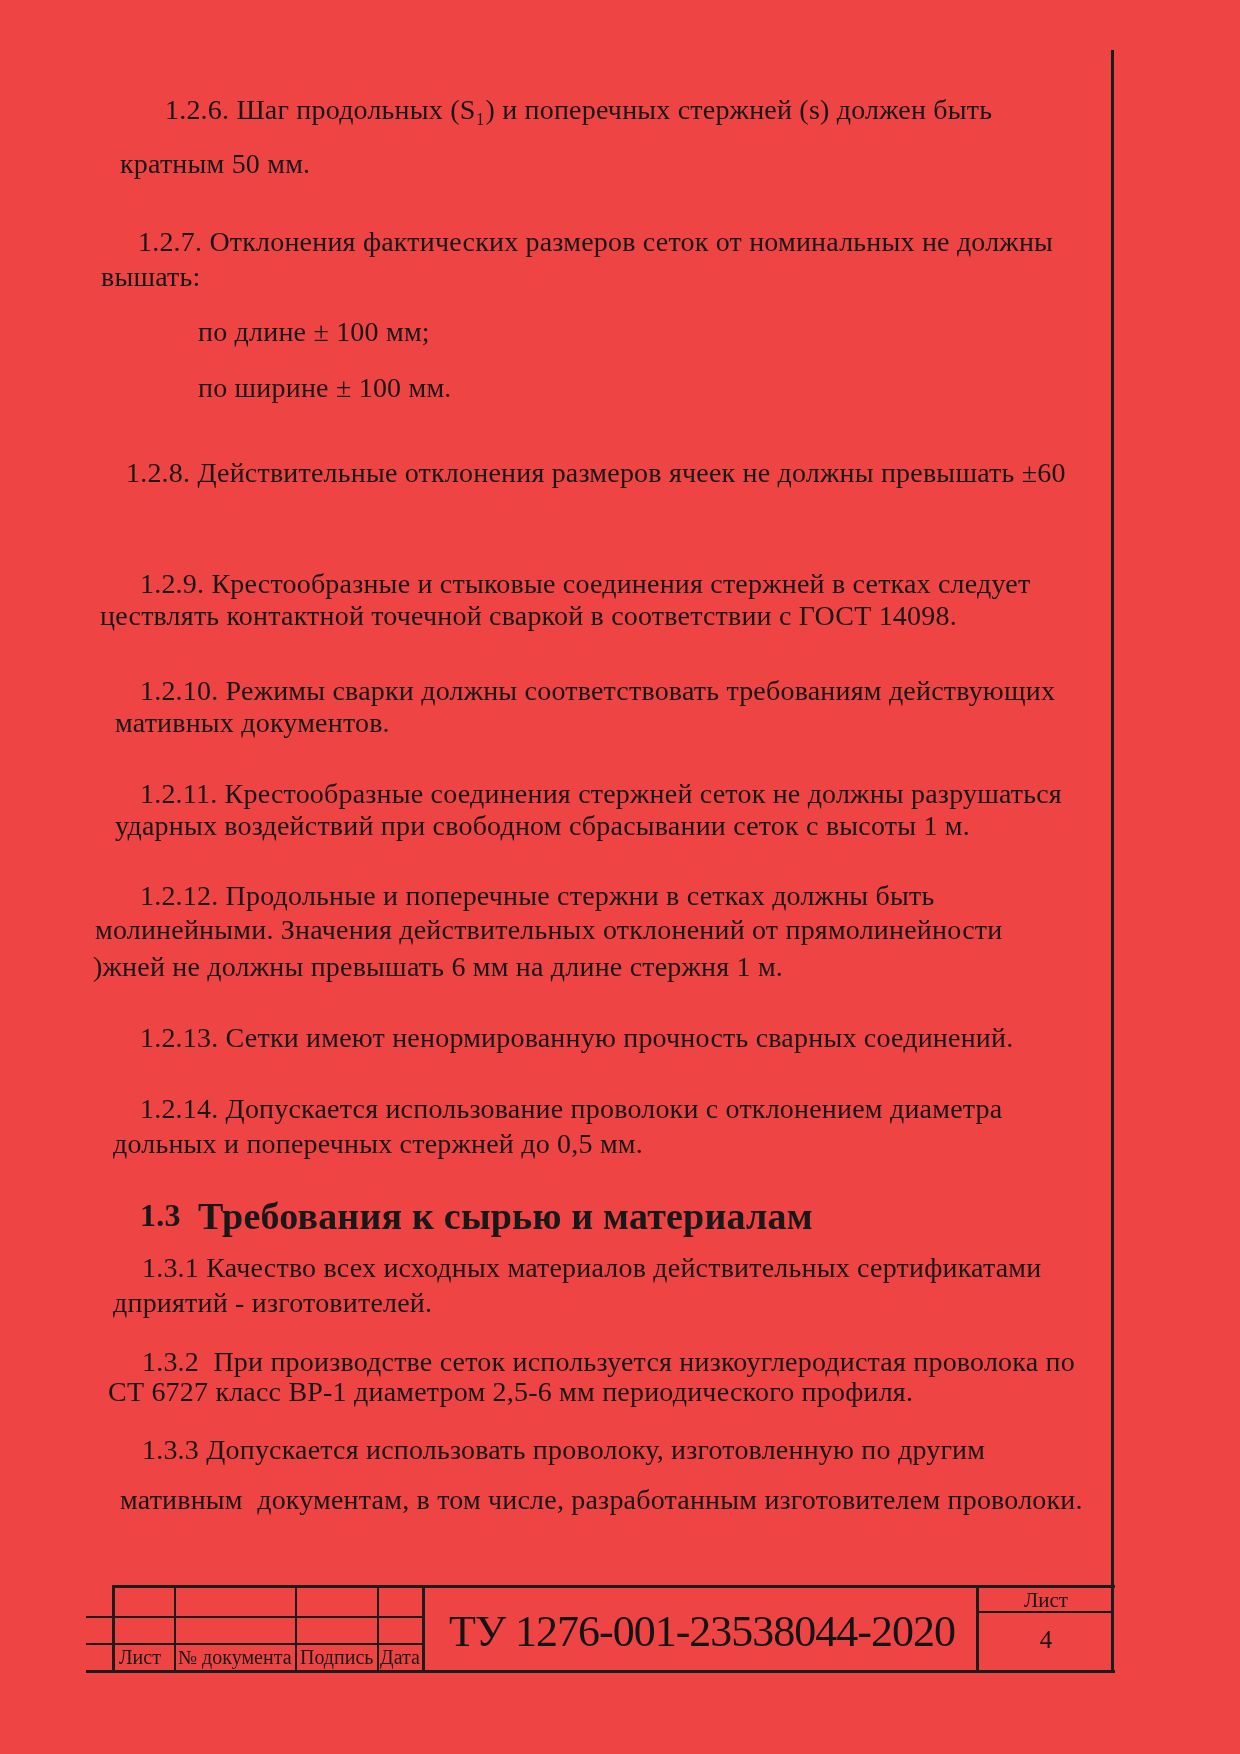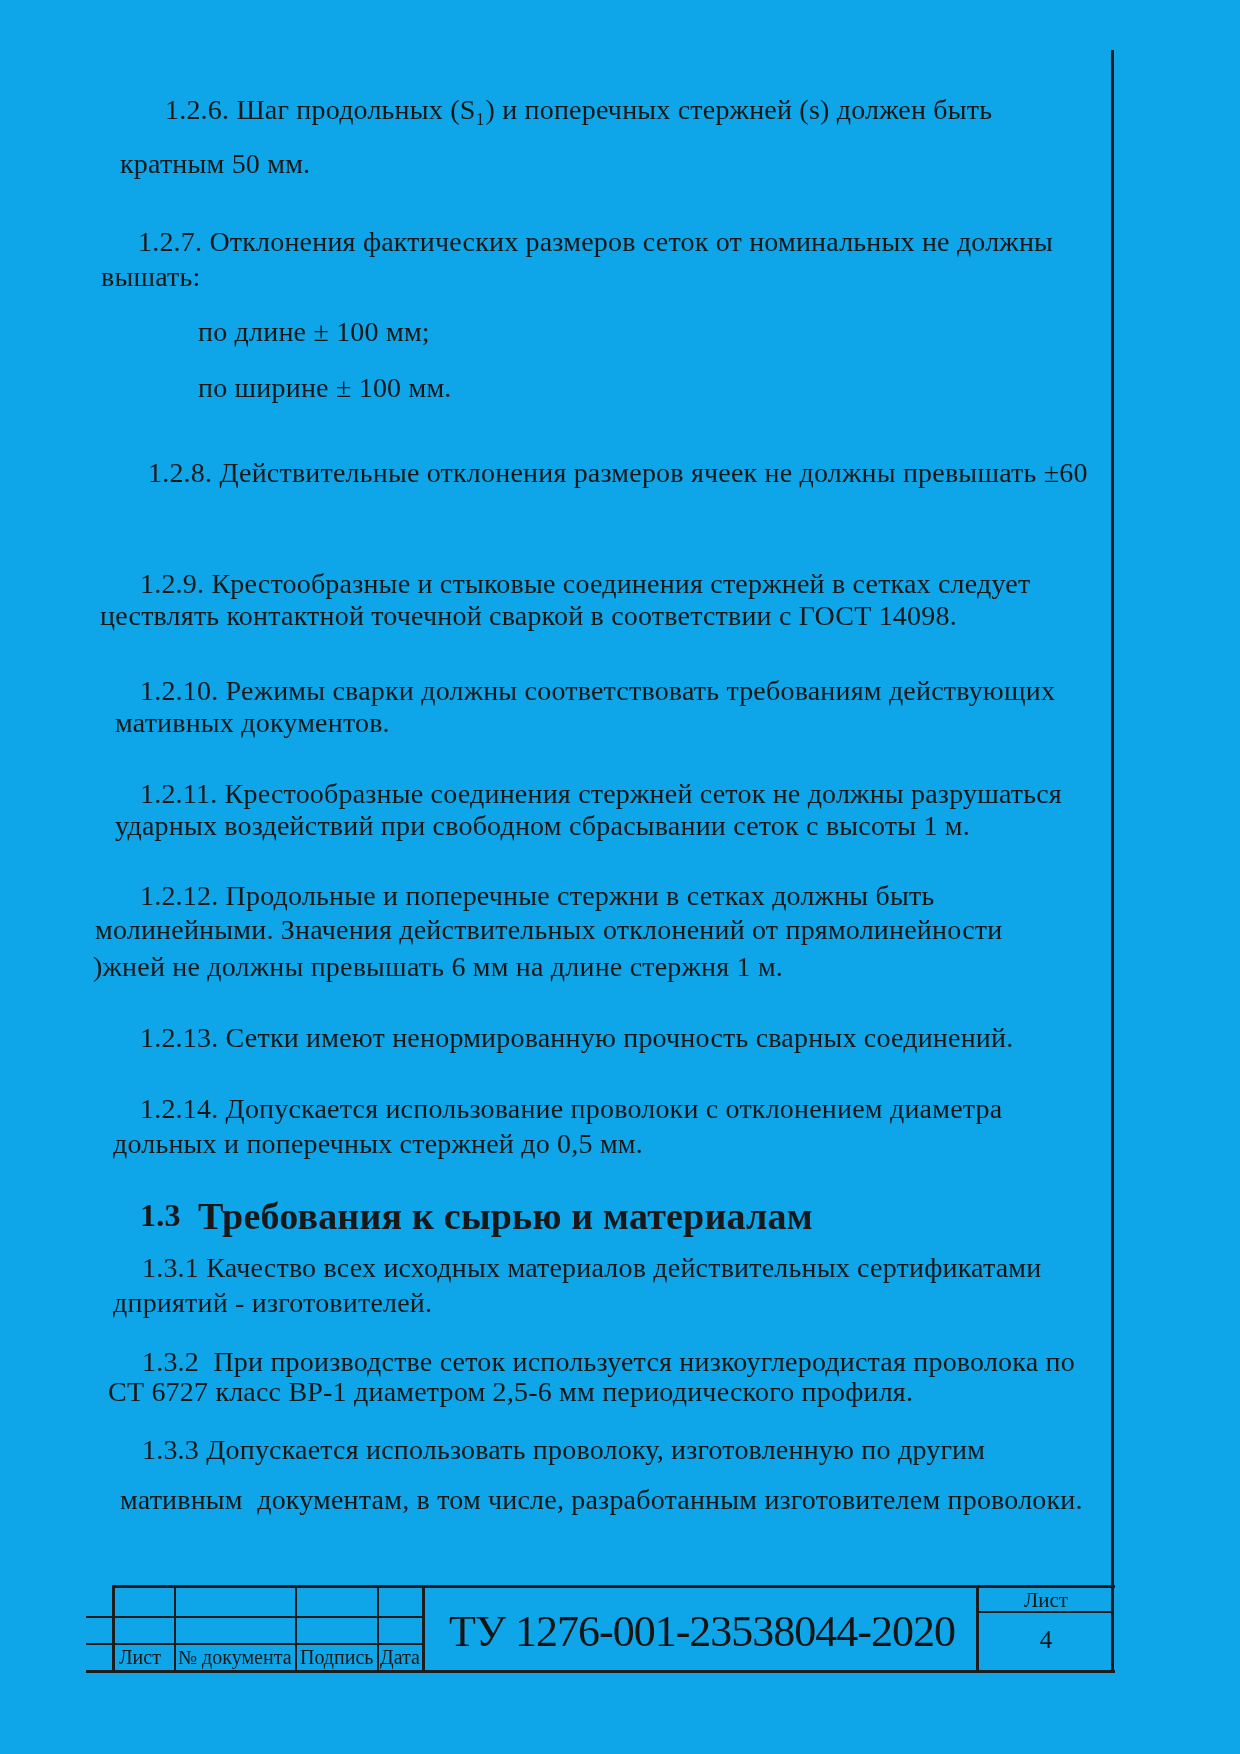--- a/index.html
+++ b/index.html
@@ -4,21 +4,21 @@
 <style>
   html, body {
     margin: 0;
     padding: 0;
     background: #ffffff;
   }
   .page {
     position: relative;
     width: 1240px;
     height: 1754px;
-    background: #0ea5e9;
+    background: #ef4444;
     overflow: hidden;
     font-family: "Liberation Serif", "DejaVu Serif", serif;
     color: #161616;
   }
   
   .right-border {
     position: absolute;
     left: 1111px;
     top: 50px;
     width: 3px;
@@ -84,21 +84,21 @@
 
   <div class="right-border"></div>
 
   <div id="lines">
       <div class="line" style="left: 165px; top: 96px;">1.2.6. Шаг продольных (S₁) и поперечных стержней (s) должен быть</div>
       <div class="line" style="left: 110px; top: 150px; margin-left: 10px;">кратным 50 мм.</div>
       <div class="line" style="left: 138px; top: 228px;">1.2.7. Отклонения фактических размеров сеток от номинальных не должны</div>
       <div class="line" style="left: 101px; top: 263px;">вышать:</div>
       <div class="line" style="left: 198px; top: 318px;">по длине ± 100 мм;</div>
       <div class="line" style="left: 198px; top: 374px;">по ширине ± 100 мм.</div>
-      <div class="line" style="left: 148px; top: 459px;">1.2.8. Действительные отклонения размеров ячеек не должны превышать ±60</div>
+      <div class="line" style="left: 126px; top: 459px;">1.2.8. Действительные отклонения размеров ячеек не должны превышать ±60</div>
       <div class="line" style="left: 140px; top: 570px;">1.2.9. Крестообразные и стыковые соединения стержней в сетках следует</div>
       <div class="line" style="left: 100px; top: 602px;">цествлять контактной точечной сваркой в соответствии с ГОСТ 14098.</div>
       <div class="line" style="left: 140px; top: 677px;">1.2.10. Режимы сварки должны соответствовать требованиям действующих</div>
       <div class="line" style="left: 115px; top: 709px;">мативных документов.</div>
       <div class="line" style="left: 140px; top: 780px;">1.2.11. Крестообразные соединения стержней сеток не должны разрушаться</div>
       <div class="line" style="left: 115px; top: 812px;">ударных воздействий при свободном сбрасывании сеток с высоты 1 м.</div>
       <div class="line" style="left: 140px; top: 882px;">1.2.12. Продольные и поперечные стержни в сетках должны быть</div>
       <div class="line" style="left: 95px; top: 916px;">молинейными. Значения действительных отклонений от прямолинейности</div>
       <div class="line" style="left: 93px; top: 953px;">)жней не должны превышать 6 мм на длине стержня 1 м.</div>
       <div class="line" style="left: 140px; top: 1024px;">1.2.13. Сетки имеют ненормированную прочность сварных соединений.</div>

